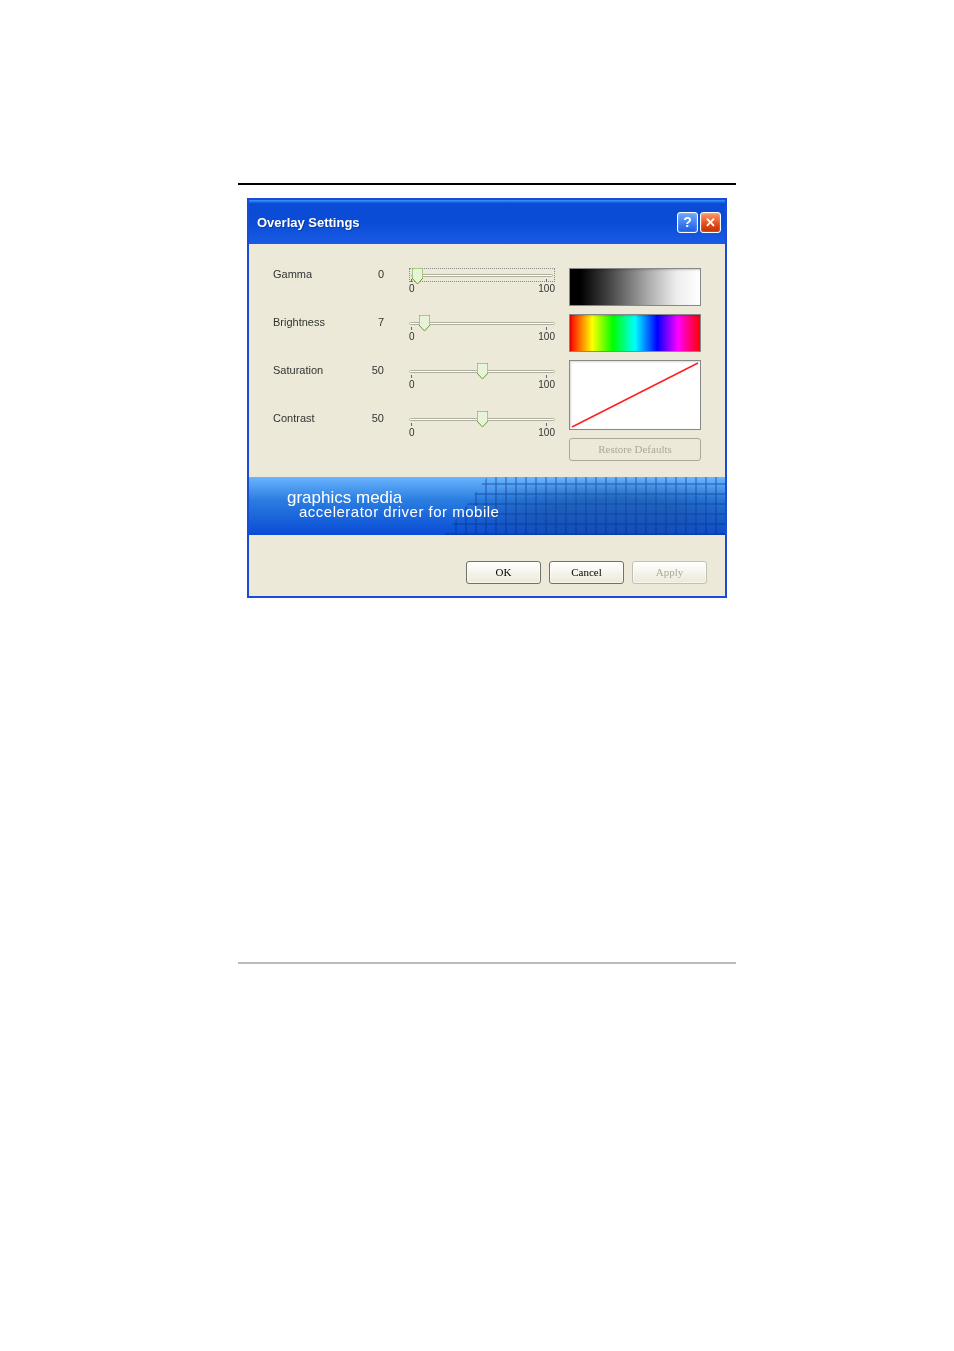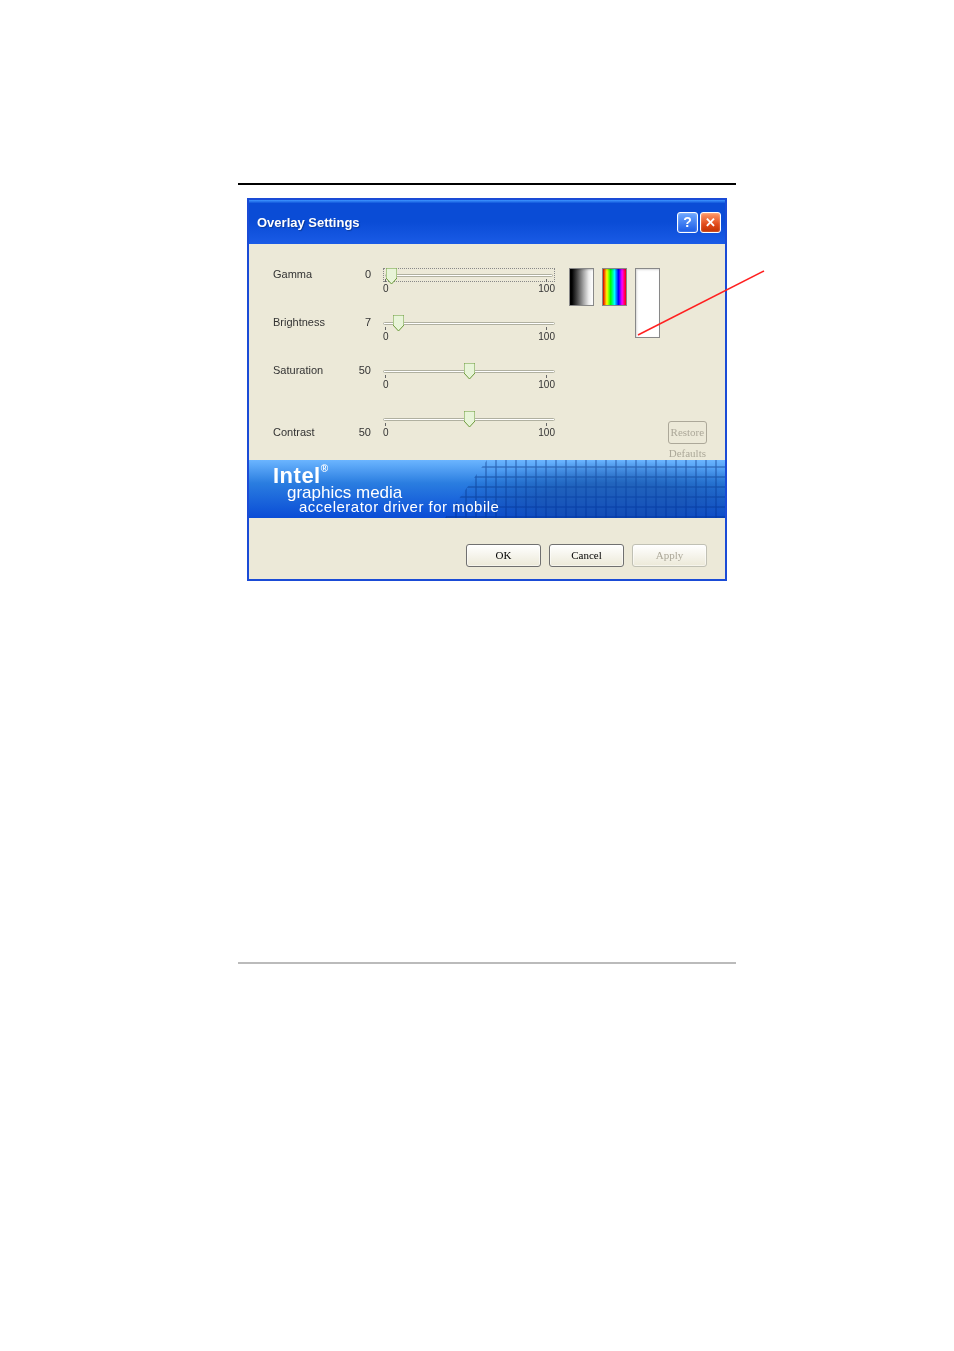--- a/index.html
+++ b/index.html
@@ -75,20 +75,21 @@
       padding: 24px 18px 16px 24px;
       display: flex;
       gap: 14px;
       background: #ece9d8;
     }
     .sliders-col { flex: 1; }
     .slider-row {
       display: flex;
       align-items: flex-start;
       margin-bottom: 22px;
+      gap: 13px;
     }
     .slider-row .label {
       width: 80px;
       color: #333;
     }
     .slider-row .value {
       width: 30px;
       text-align: right;
       color: #333;
       padding-right: 12px;
@@ -136,21 +137,21 @@
       width: 1px;
       height: 3px;
       background: #666;
       top: -4px;
     }
     .slider-scale .tick-left::before { left: 2px; }
     .slider-scale .tick-right::before { right: 8px; }
     .preview-col {
       width: 138px;
       display: flex;
-      flex-direction: row;
+      flex-direction: column;
       gap: 8px;
     }
     .preview-box {
       width: 132px;
       height: 38px;
       border: 1px solid #888;
       box-shadow: inset 1px 1px 2px rgba(0,0,0,0.2);
     }
     .preview-gray {
       background: linear-gradient(to right, #000 0%, #000 8%, #444 30%, #aaa 60%, #eee 82%, #fff 100%);
@@ -317,21 +318,21 @@
                 </svg>
             </div>
           </div>
           <div class="slider-scale">
             <span class="tick-left">0</span>
             <span class="tick-right">100</span>
           </div>
         </div>
       </div>
 
-      <div class="slider-row" style="margin-bottom:6px;align-items:flex-end;">
+      <div class="slider-row" style="margin-bottom:6px;">
         <span class="label">Contrast</span>
         <span class="value">50</span>
         <div class="slider-wrap">
           <div class="slider-track">
             <div class="track-line"></div>
             <div class="slider-thumb" style="left: calc(50% - 5px);">
               <svg width="11" height="16" viewBox="0 0 11 16">
                   <path d="M0 0 H11 V10 L5.5 16 L0 10 Z" fill="#e8f4d8" stroke="#6a9a3a" stroke-width="1"></path>
                 </svg>
             </div>
@@ -353,21 +354,20 @@
           <line x1="2" y1="66" x2="128" y2="2" stroke="#ff2020" stroke-width="1.5"></line>
         </svg>
       </div>
       <div class="restore-btn">Restore Defaults</div>
     </div>
   </div>
 
   <div class="banner">
     <div class="chip-pattern"></div>
     <div class="intel-text">
-      <div class="brand"><span>Intel</span><sup>®</sup></div>
       <div class="line2">graphics media</div>
       <div class="line3">accelerator driver for mobile</div>
     </div>
   </div>
 
   <div class="button-row">
     <div class="dlg-btn">OK</div>
     <div class="dlg-btn">Cancel</div>
     <div class="dlg-btn disabled">Apply</div>
   </div>

